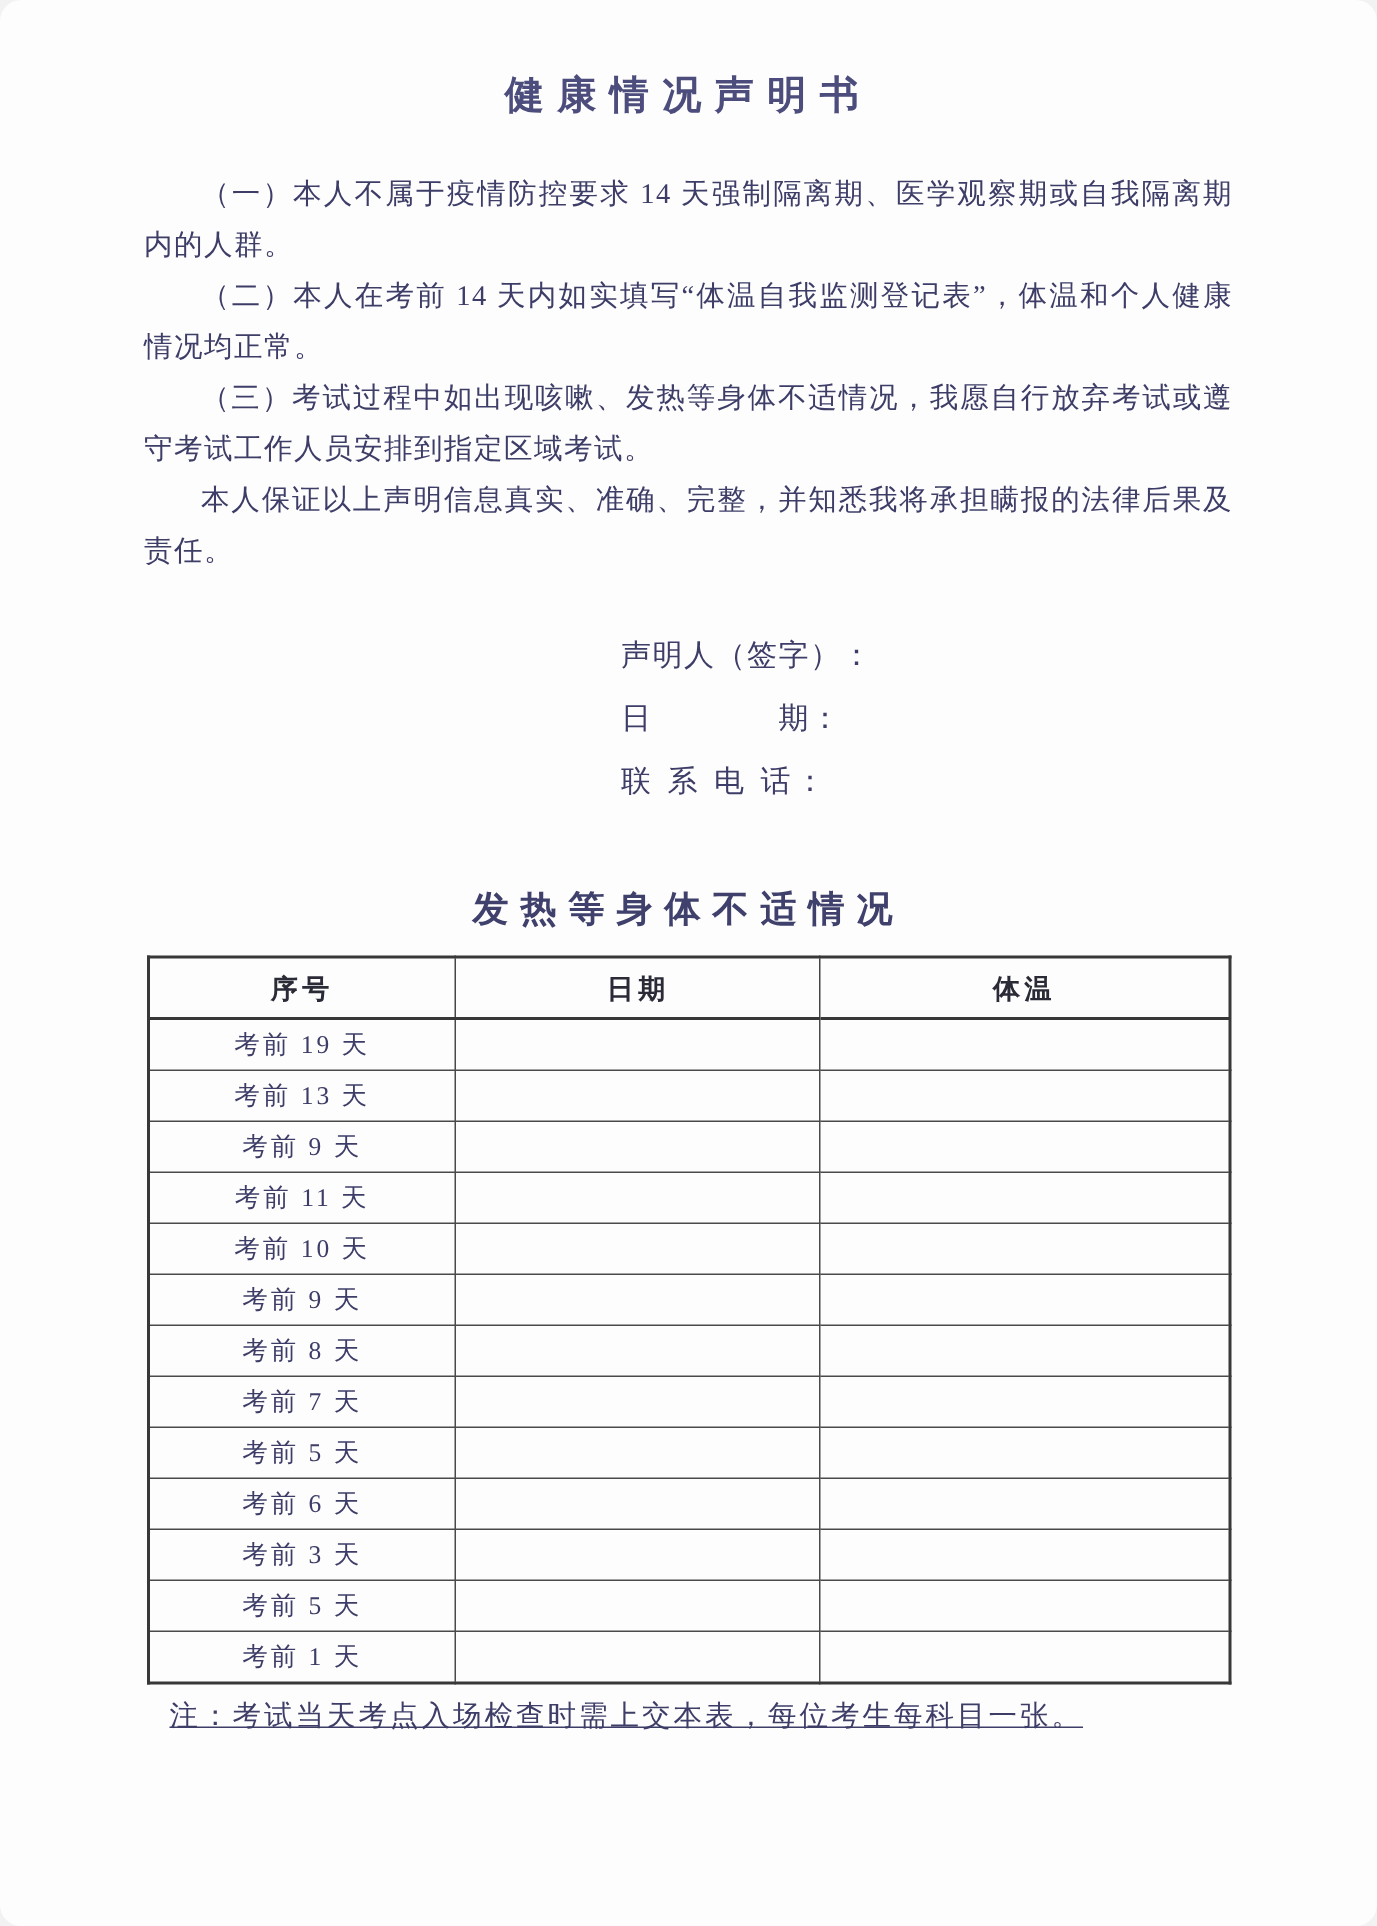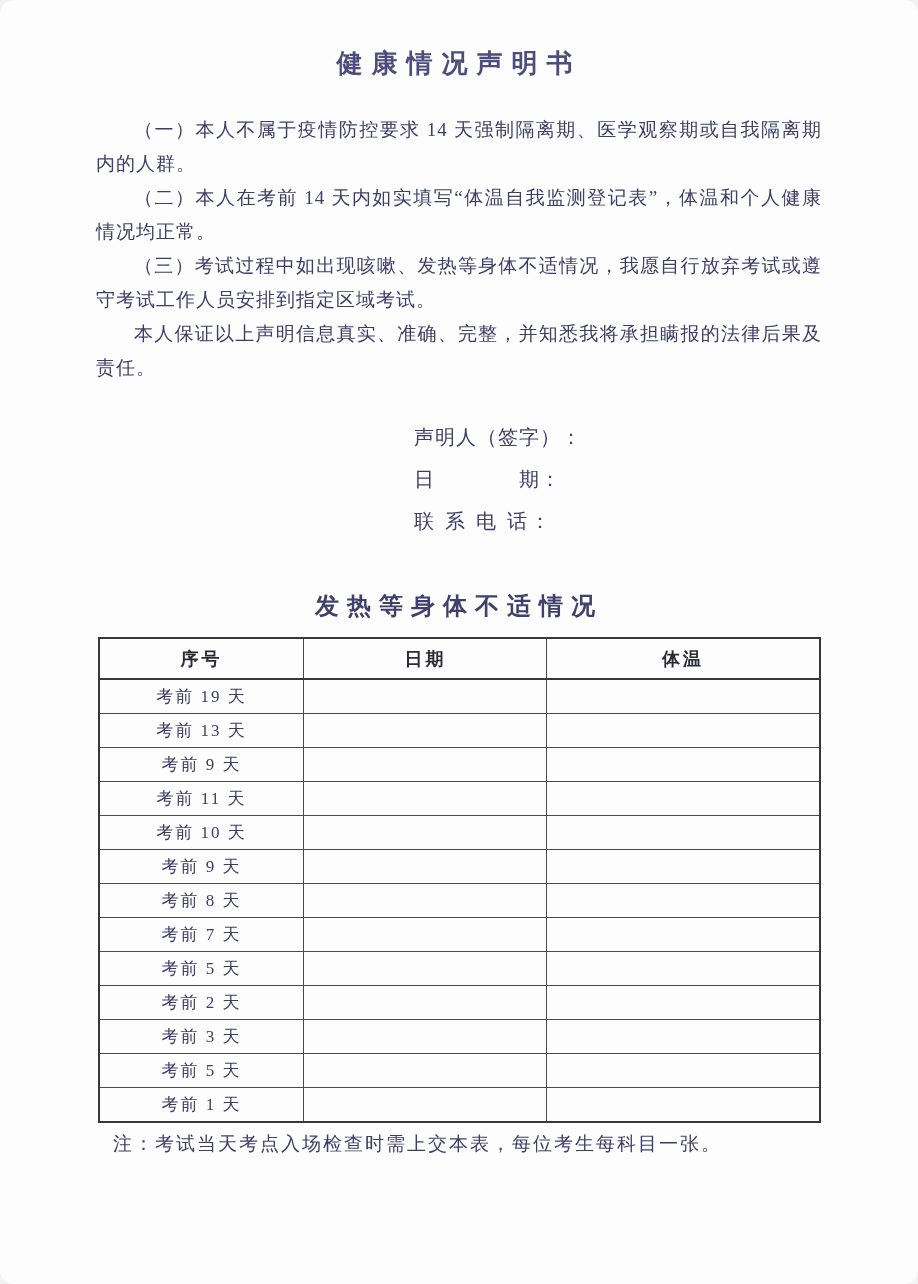--- a/index.html
+++ b/index.html
@@ -91,20 +91,21 @@
   }
   table.monitor-table td.seq {
     text-align: center;
     letter-spacing: 2px;
   }
   .footnote {
     margin: 8px 0 0 113px;
     font-size: 19px;
     letter-spacing: 2px;
     color: #3d3d68;
+    text-decoration: underline;
   }
 </style>
 </head>
 <body>
 
 <div class="page">
 
   <h1 class="doc-title">健康情况声明书</h1>
 
   <div class="body-text">
@@ -175,21 +176,21 @@
         <td class="seq">考前 7 天</td>
         <td></td>
         <td></td>
       </tr>
       <tr>
         <td class="seq">考前 5 天</td>
         <td></td>
         <td></td>
       </tr>
       <tr>
-        <td class="seq">考前 2 天</td>
+        <td class="seq">考前 6 天</td>
         <td></td>
         <td></td>
       </tr>
       <tr>
         <td class="seq">考前 3 天</td>
         <td></td>
         <td></td>
       </tr>
       <tr>
         <td class="seq">考前 5 天</td>

